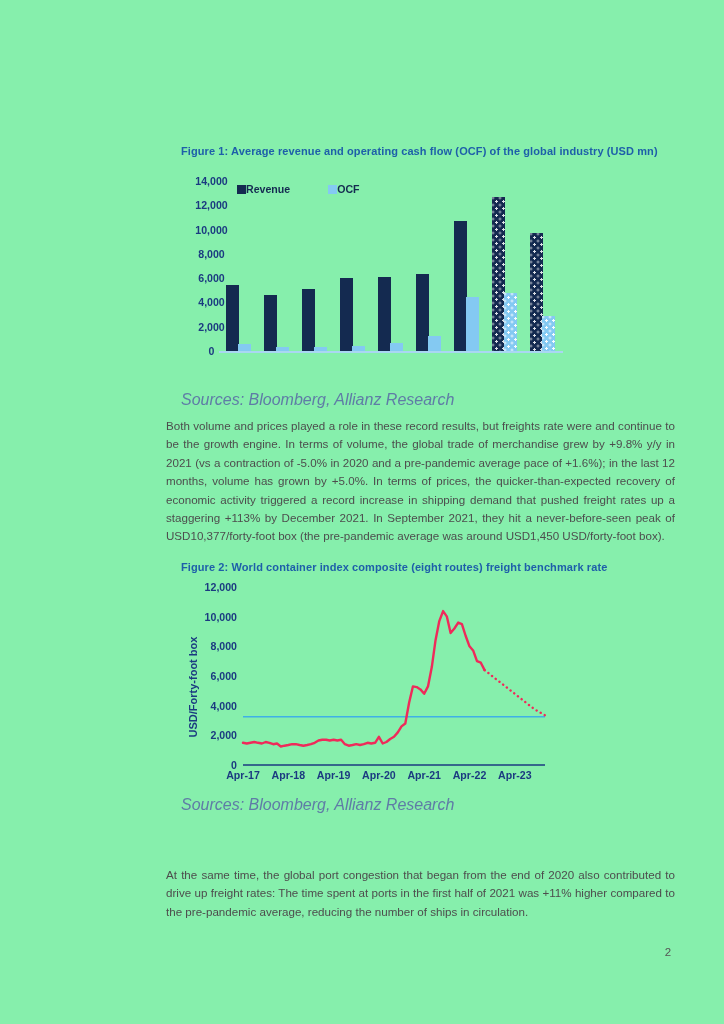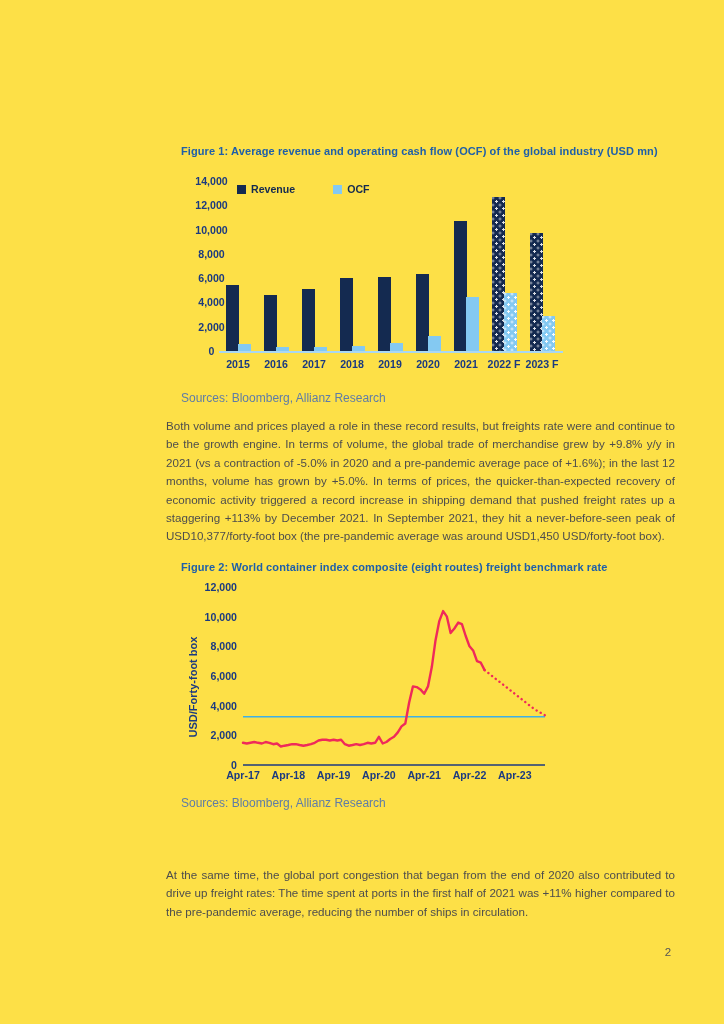--- a/index.html
+++ b/index.html
@@ -1,43 +1,43 @@
 <!DOCTYPE html>
 <html><head>
 <meta charset="utf-8">
 <style>
   html,body { margin:0; padding:0; background:#e8e8e8; }
   .page {
     position:relative; width:724px; height:1024px; margin:0 auto;
-    background:#fde047; overflow:hidden;
+    background:#86efac; overflow:hidden;
     font-family:"Liberation Sans", sans-serif;
   }
   .fig-caption {
     position:absolute; left:181px; width:512px;
     font-size:11px; font-weight:600; color:#1e5fa9; letter-spacing:0.1px;
   }
   .sources {
     position:absolute; left:181px; width:512px;
-    font-size:12px; color:#5f7ca6;
+    font-size:16px; font-style:italic; color:#5f7ca6;
   }
   .para {
     position:absolute; left:166px; width:509px;
     font-size:11.6px; line-height:18.4px; color:#4d4d4d;
     text-align:justify;
   }
   
   .chart1 { position:absolute; left:181px; top:172px; width:405px; height:208px; }
   .chart1 .ytick {
     position:absolute; left:14px; width:33px; text-align:center;
     font-size:10.6px; font-weight:bold; color:#1b3a80;
   }
   .chart1 .legend {
     position:absolute; left:56px; top:11px; display:flex; gap:38px; align-items:center;
   }
-  .chart1 .legend-item { display:flex; align-items:center; gap:5px; }
+  .chart1 .legend-item { display:flex; align-items:center; }
   .chart1 .swatch { width:9px; height:9px; display:inline-block; }
   .chart1 .swatch.navy { background:#142a50; }
   .chart1 .swatch.sky  { background:#84c9f2; }
   .chart1 .legend-label { font-size:10.6px; font-weight:600; color:#142a50; }
   .chart1 .bars-row {
     position:absolute; left:38px; top:9px; width:342px; height:170px;
     display:flex; align-items:flex-end;
   }
   .bar-group { width:38px; height:170px; display:flex; justify-content:center; align-items:flex-end; }
   .bar { width:13px; }
@@ -142,31 +142,20 @@
         <div class="bar-group">
           <div class="bar revenue forecast" style="height: 154.2px;"></div>
           <div class="bar ocf forecast" style="height: 58.3px;"></div>
         </div>
         <div class="bar-group">
           <div class="bar revenue forecast" style="height: 117.8px;"></div>
           <div class="bar ocf forecast" style="height: 35.2px;"></div>
         </div>
       </div>
     <div class="baseline"></div>
-    <div class="xlabels-row" id="c1-xlabels">
-        <div class="xlab">2015</div>
-        <div class="xlab">2016</div>
-        <div class="xlab">2017</div>
-        <div class="xlab">2018</div>
-        <div class="xlab">2019</div>
-        <div class="xlab">2020</div>
-        <div class="xlab">2021</div>
-        <div class="xlab">2022 F</div>
-        <div class="xlab">2023 F</div>
-      </div>
   </div>
 
   <div class="sources" style="top:391px;">Sources: Bloomberg, Allianz Research</div>
 
   <div class="para" style="top:417px;">Both volume and prices played a role in these record results, but freights rate were and continue to be the growth engine. In terms of volume, the global trade of merchandise grew by +9.8% y/y in 2021 (vs a contraction of -5.0% in 2020 and a pre-pandemic average pace of +1.6%); in the last 12 months, volume has grown by +5.0%. In terms of prices, the quicker-than-expected recovery of economic activity triggered a record increase in shipping demand that pushed freight rates up a staggering +113% by December 2021. In September 2021, they hit a never-before-seen peak of USD10,377/forty-foot box (the pre-pandemic average was around USD1,450 USD/forty-foot box).</div>
 
   <div class="fig-caption" style="top:561px;">Figure 2: World container index composite (eight routes) freight benchmark rate</div>
 
   <div class="chart2">
     <div class="ylabel-rot">USD/Forty-foot box</div>

